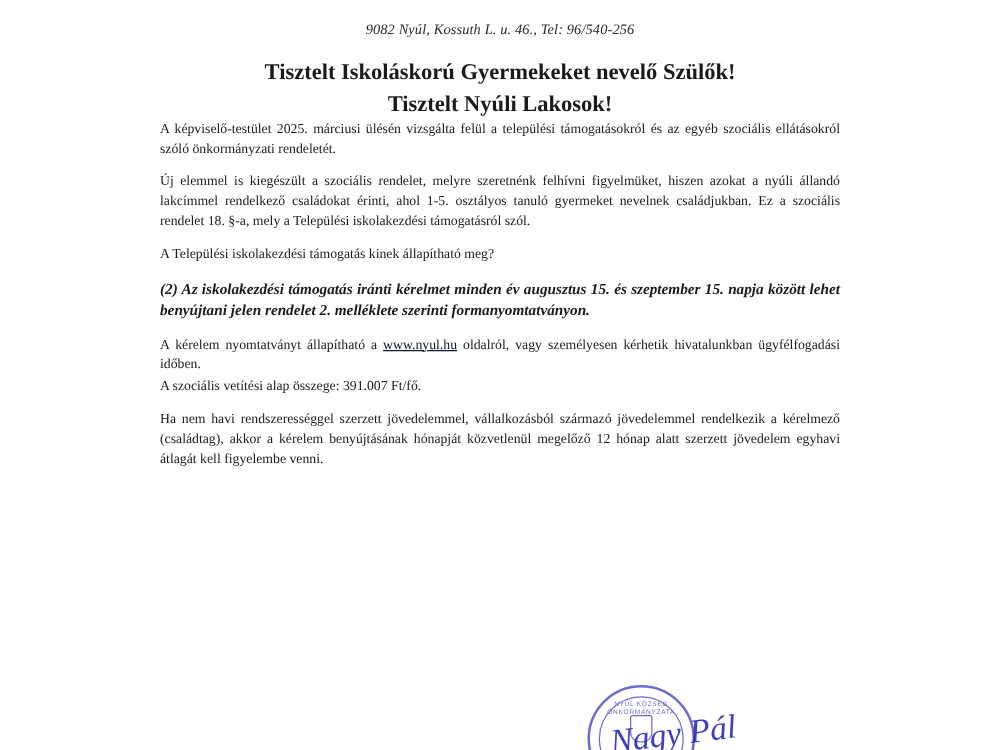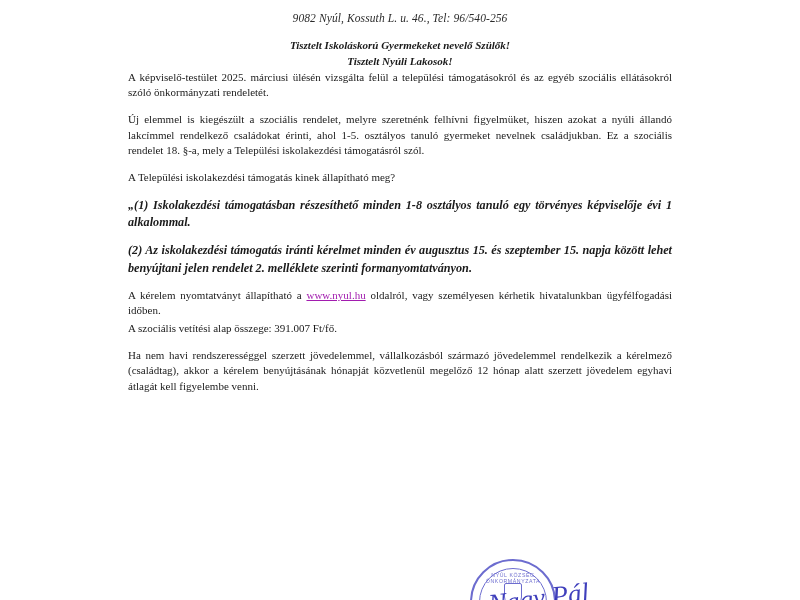--- a/index.html
+++ b/index.html
@@ -19,33 +19,32 @@
     width: 800px;
     height: 600px;
     box-sizing: border-box;
     padding: 0 128px 0 128px;
   }
   .header-line {
     text-align: center;
     font-size: 11.5px;
     font-style: italic;
     color: #2b2b2b;
-    margin: 11px;
-    padding-top: 1px;
+    margin: 0;
+    padding-top: 18px;
     letter-spacing: 0.1px;
     white-space: nowrap;
   }
   .salutation-block {
     margin-top: 14px;
     text-align: center;
   }
   .salutation {
-    font-size: 11px;
+    font-size: 18px;
     font-weight: bold;
-    font-style: italic;
     line-height: 1.45;
     margin: 0;
   }
   p.body-par {
     font-size: 11px;
     line-height: 1.42;
     text-align: justify;
     margin: 0 0 11px 0;
     text-indent: 0;
   }
@@ -57,21 +56,21 @@
     line-height: 1.42;
     text-align: justify;
     font-style: italic;
     font-weight: bold;
     margin: 0 0 11px 0;
   }
   .first-par {
     margin-top: 14px;
   }
   .link {
-    color: #a21caf;
+    color: #0f172a;
     text-decoration: underline;
   }
   .stamp {
     position: absolute;
     left: 470px;
     top: 548px;
     width: 86px;
     height: 86px;
     border: 2px solid #3b3bbf;
     border-radius: 50%;
@@ -132,21 +131,20 @@
 
   <div class="salutation-block">
     <p class="salutation">Tisztelt Iskoláskorú Gyermekeket nevelő Szülők!</p>
     <p class="salutation">Tisztelt Nyúli Lakosok!</p>
   </div>
 
   <p class="body-par first-par">A képviselő-testület 2025. márciusi ülésén vizsgálta felül a települési támogatásokról és az egyéb szociális ellátásokról szóló önkormányzati rendeletét.</p>
   <p class="body-par">Új elemmel is kiegészült a szociális rendelet, melyre szeretnénk felhívni figyelmüket, hiszen azokat a nyúli állandó lakcímmel rendelkező családokat érinti, ahol 1-5. osztályos tanuló gyermeket nevelnek családjukban. Ez a szociális rendelet 18. §-a, mely a Települési iskolakezdési támogatásról szól.</p>
   <p class="body-par">A Települési iskolakezdési támogatás kinek állapítható meg?</p>
 
-  <p class="quote-par">„(1) Iskolakezdési támogatásban részesíthető minden 1-8 osztályos tanuló egy törvényes képviselője évi 1 alkalommal.</p>
   <p class="quote-par">(2) Az iskolakezdési támogatás iránti kérelmet minden év augusztus 15. és szeptember 15. napja között lehet benyújtani jelen rendelet 2. melléklete szerinti formanyomtatványon.</p>
 
   <p class="body-par tight"><span>A kérelem nyomtatványt állapítható a </span><a class="link" href="#">www.nyul.hu</a><span> oldalról, vagy személyesen kérhetik hivatalunkban ügyfélfogadási időben.</span></p>
   <p class="body-par">A szociális vetítési alap összege: 391.007 Ft/fő.</p>
 
   <p class="body-par">Ha nem havi rendszerességgel szerzett jövedelemmel, vállalkozásból származó jövedelemmel rendelkezik a kérelmező (családtag), akkor a kérelem benyújtásának hónapját közvetlenül megelőző 12 hónap alatt szerzett jövedelem egyhavi átlagát kell figyelembe venni.</p>
 
   <div class="stamp">
     <div class="stamp-text-top">NYÚL KÖZSÉG ÖNKORMÁNYZATA</div>
     <div class="stamp-crest"></div>

